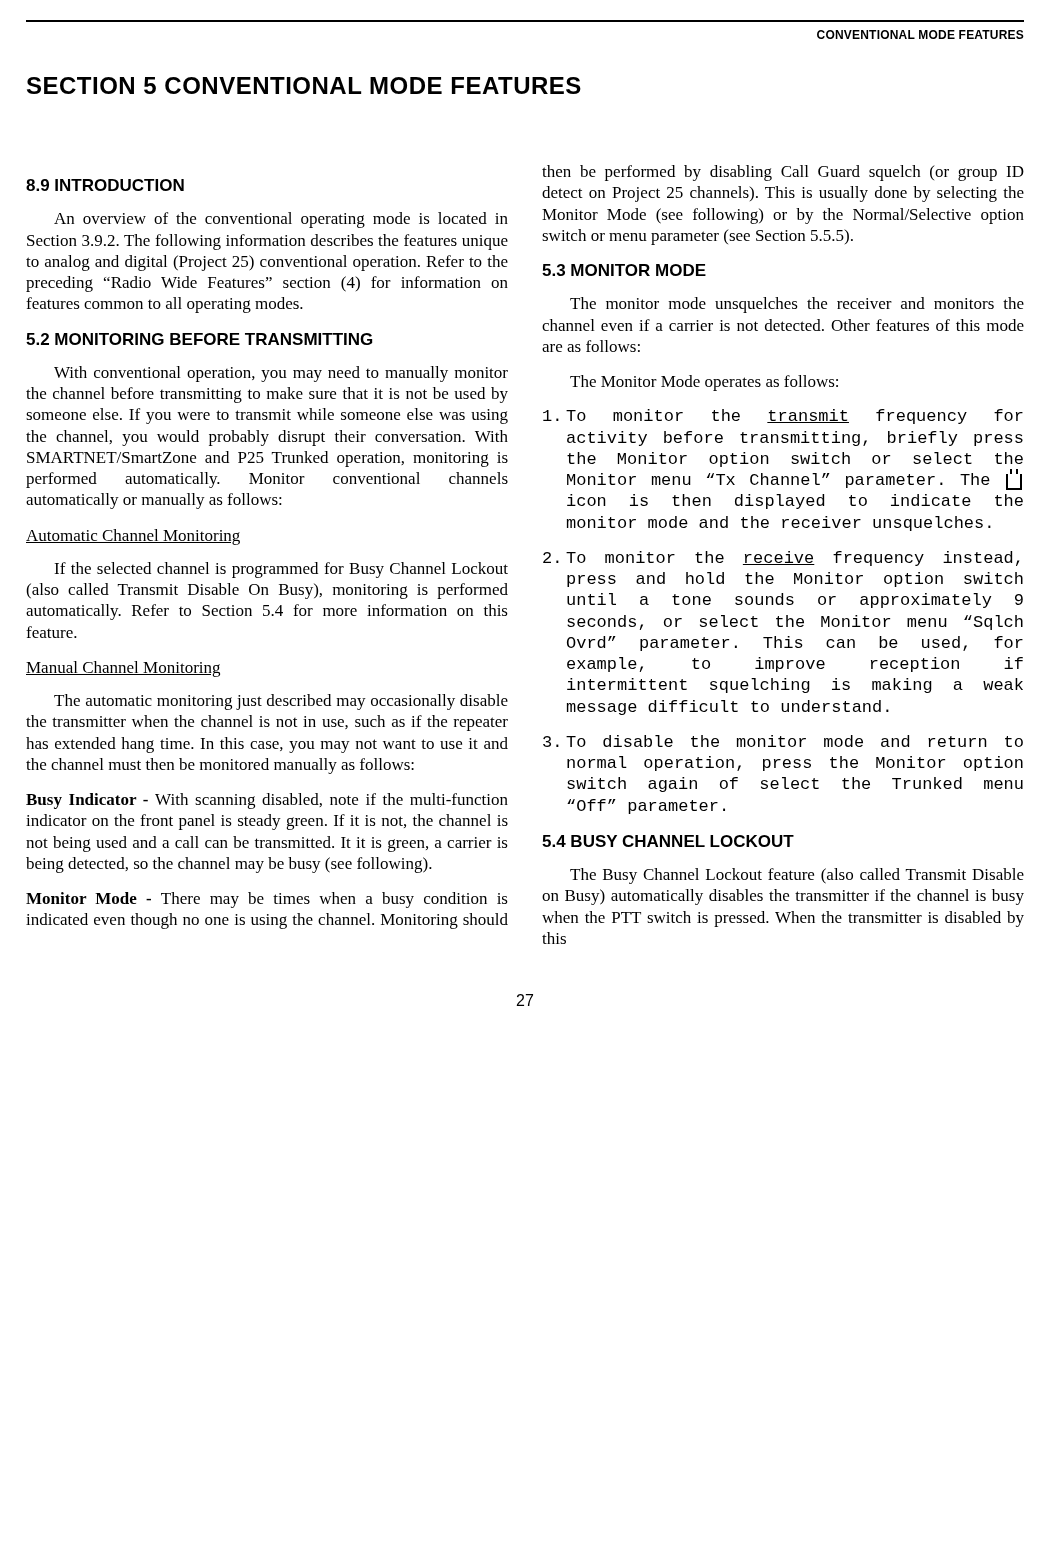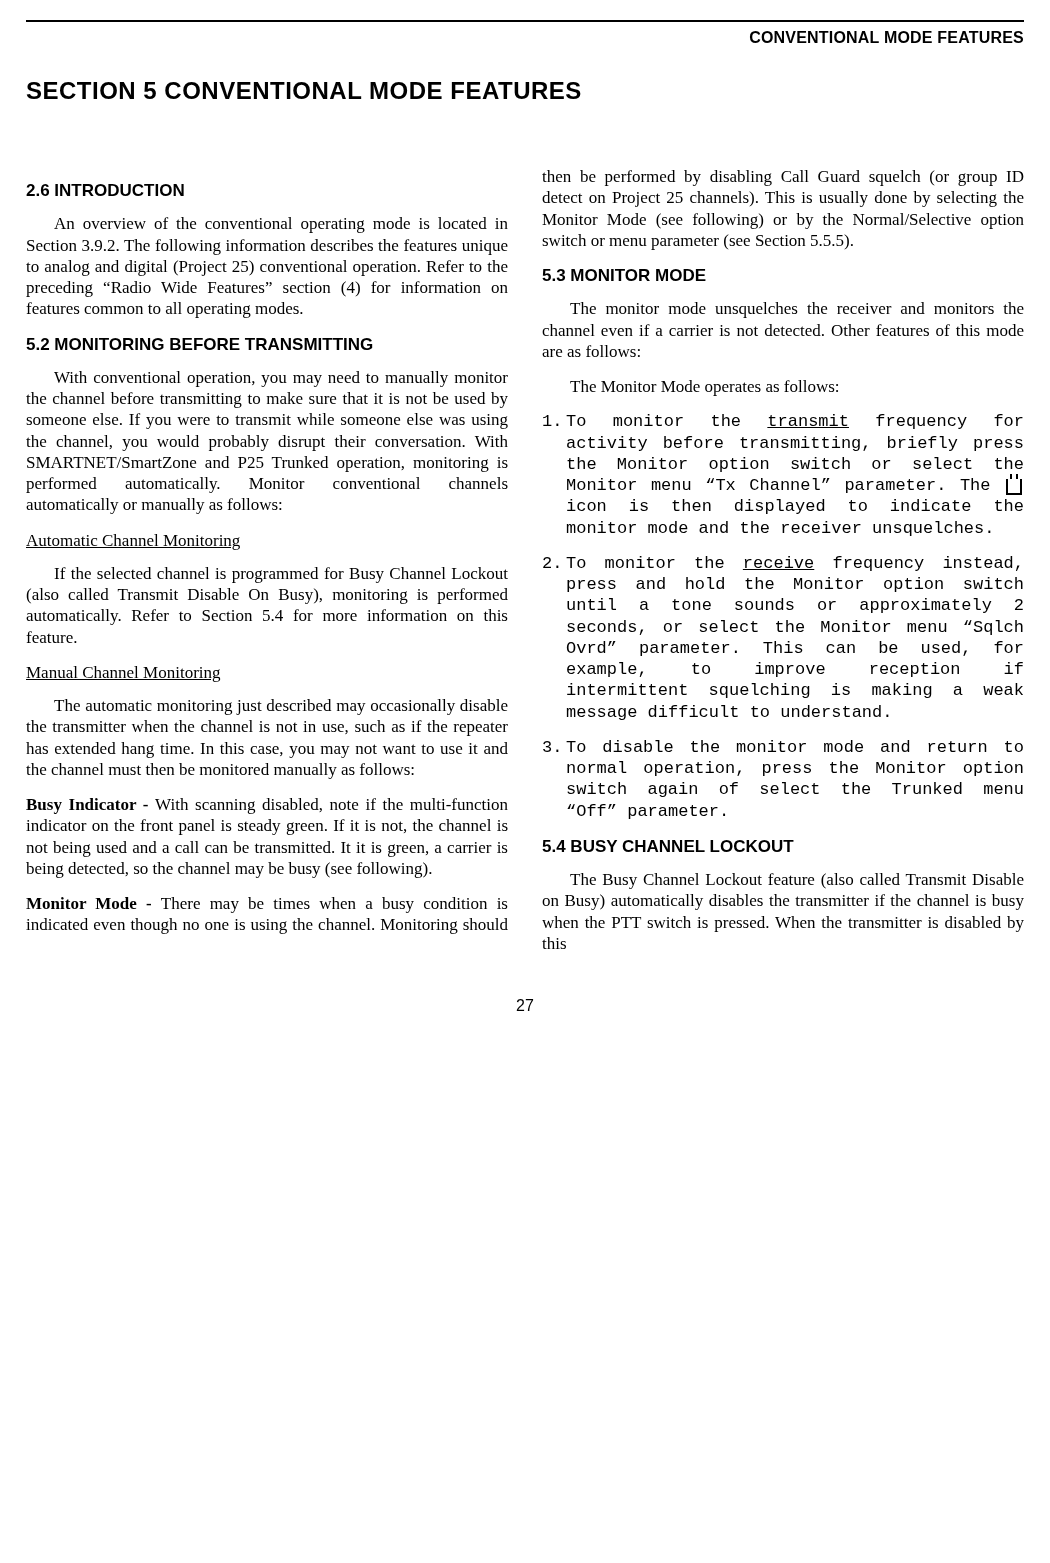--- a/index.html
+++ b/index.html
@@ -11,21 +11,21 @@
     padding: 20px 26px 26px 26px;
     max-width: 1050px;
     box-sizing: border-box;
   }
   .topbar {
     border-top: 2px solid #000;
     padding-top: 6px;
     font-family: Arial, Helvetica, sans-serif;
     font-weight: bold;
     text-align: right;
-    font-size: 16px;
+    font-size: 12px;
     margin-bottom: 28px;
     letter-spacing: 0.2px;
   }
   .section-title {
     font-family: Arial, Helvetica, sans-serif;
     font-weight: bold;
     font-size: 24px;
     text-align: left;
     margin: 0 0 60px 0;
     letter-spacing: 0.5px;
@@ -123,21 +123,21 @@
 </style>
 </head>
 <body>
 
 <div class="topbar">CONVENTIONAL MODE FEATURES</div>
 
 <div class="section-title">SECTION 5   CONVENTIONAL MODE FEATURES</div>
 
 <div class="cols">
 
-  <div class="h">2.6 INTRODUCTION</div>
+  <div class="h">8.9 INTRODUCTION</div>
   <p>An overview of the conventional operating mode is located in Section 3.9.2. The following information describes the features unique to analog and digital (Project 25) conventional operation. Refer to the preceding “Radio Wide Features” section (4) for information on features common to all operating modes.</p>
 
   <div class="h">5.2 MONITORING BEFORE TRANSMITTING</div>
   <p>With conventional operation, you may need to manually monitor the channel before transmitting to make sure that it is not be used by someone else. If you were to transmit while someone else was using the channel, you would probably disrupt their conversation. With SMARTNET/SmartZone and P25 Trunked operation, monitoring is performed automatically. Monitor conventional channels automatically or manually as follows:</p>
 
   <p class="subhead">Automatic Channel Monitoring</p>
   <p>If the selected channel is programmed for Busy Channel Lockout (also called Transmit Disable On Busy), monitoring is performed automatically. Refer to Section 5.4 for more information on this feature.</p>
 
   <p class="subhead">Manual Channel Monitoring</p>
   <p>The automatic monitoring just described may occasionally disable the transmitter when the channel is not in use, such as if the repeater has extended hang time. In this case, you may not want to use it and the channel must then be monitored manually as follows:</p>
@@ -147,21 +147,21 @@
   <p class="noindent"><span class="runin">Monitor Mode - </span><span>There may be times when a busy condition is indicated even though no one is using the channel. Monitoring should then be performed by disabling Call Guard squelch (or group ID detect on Project 25 channels). This is usually done by selecting the Monitor Mode (see following) or by the Normal/Selective option switch or menu parameter (see Section 5.5.5).</span></p>
 
   <div class="h">5.3 MONITOR MODE</div>
   <p>The monitor mode unsquelches the receiver and monitors the channel even if a carrier is not detected. Other features of this mode are as follows:</p>
 
 
   <p>The Monitor Mode operates as follows:</p>
 
   <ol class="nums">
     <li><span>To monitor the </span><span class="ul-line">transmit</span><span> frequency for activity before transmitting, briefly press the Monitor option switch or select the Monitor menu “Tx Channel” parameter. The </span><span class="icon"></span><span> icon is then displayed to indicate the monitor mode and the receiver unsquelches.</span></li>
-    <li><span>To monitor the </span><span class="ul-line">receive</span><span> frequency instead, press and hold the Monitor option switch until a tone sounds or approximately 2 seconds, or select the Monitor menu “Sqlch Ovrd” parameter. This can be used, for example, to improve reception if intermittent squelching is making a weak message difficult to understand.</span></li>
+    <li><span>To monitor the </span><span class="ul-line">receive</span><span> frequency instead, press and hold the Monitor option switch until a tone sounds or approximately 9 seconds, or select the Monitor menu “Sqlch Ovrd” parameter. This can be used, for example, to improve reception if intermittent squelching is making a weak message difficult to understand.</span></li>
     <li>To disable the monitor mode and return to normal operation, press the Monitor option switch again of select the Trunked menu “Off” parameter.</li>
   </ol>
 
 
   <div class="h">5.4 BUSY CHANNEL LOCKOUT</div>
   <p>The Busy Channel Lockout feature (also called Transmit Disable on Busy) automatically disables the transmitter if the channel is busy when the PTT switch is pressed. When the transmitter is disabled by this</p>
 
 </div>
 
 <div class="pagenum">27</div>

